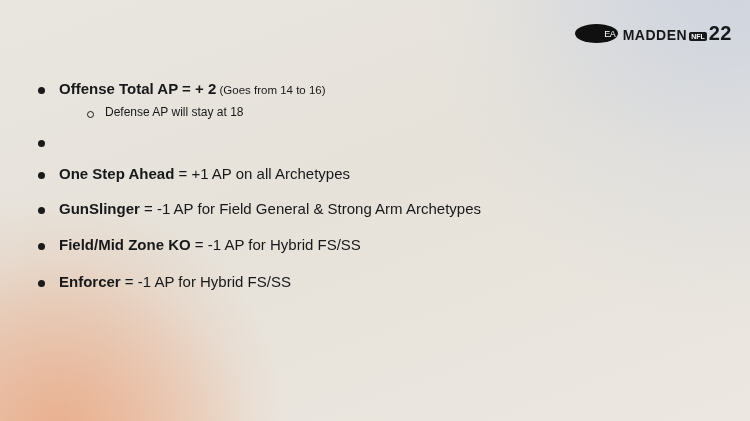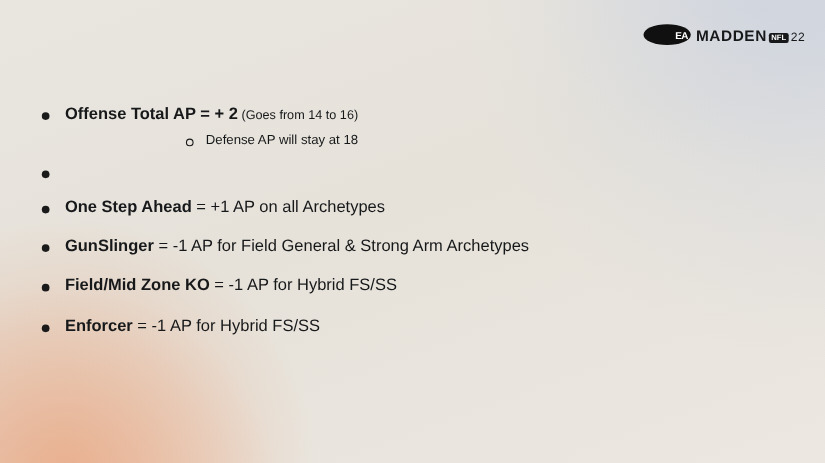--- a/index.html
+++ b/index.html
@@ -62,21 +62,21 @@
     gap: 5px;
     z-index: 3;
   }
   .logo-ea {
     width: 16px;
     height: 19px;
     border-radius: 50%;
     background: #101010;
     color: #fff;
     font-size: 9px;
-    font-weight: bold;
+    font-weight: normal;
     display: flex;
     align-items: center;
     justify-content: center;
     letter-spacing: -0.5px;
     padding-left: 27px;
   }
   .logo-text {
     font-size: 14px;
     font-weight: bold;
     color: #17181a;
@@ -90,22 +90,22 @@
     font-size: 7px;
     font-weight: bold;
     color: #ffffff;
     background: #17181a;
     border-radius: 2px;
     padding: 1px 2px;
     letter-spacing: 0;
     transform: translateY(-1px);
   }
   .logo-year {
-    font-size: 11px;
-    font-weight: normal;
+    font-size: 20px;
+    font-weight: bold;
     color: #17181a;
   }
   .bullets {
     position: absolute;
     left: 28px;
     top: 80px;
     width: 690px;
     z-index: 3;
   }
   .bullet {
@@ -131,36 +131,35 @@
   }
   .sub-note {
     font-size: 11.5px;
     color: #17181a;
   }
   .subbullet {
     display: flex;
     align-items: flex-start;
     margin-top: 6px;
     margin-left: 28px;
-    justify-content: flex-end;
   }
   .dot-open {
     flex: 0 0 auto;
     width: 5px;
     height: 5px;
     border-radius: 50%;
     border: 1.2px solid #1a1a1a;
     background: transparent;
     margin: 6px 11px 0 0;
   }
   .subline {
     font-size: 12px;
     color: #17181a;
   }
-  .bullet.tight { margin-bottom: 10px; margin-top: 15px; }
+  .bullet.tight { margin-bottom: 10px; }
 </style>
 </head>
 <body>
 
 <div class="slide">
 
 
   <div class="logo">
     <div class="logo-ea">EA</div>
     <div class="logo-text">

